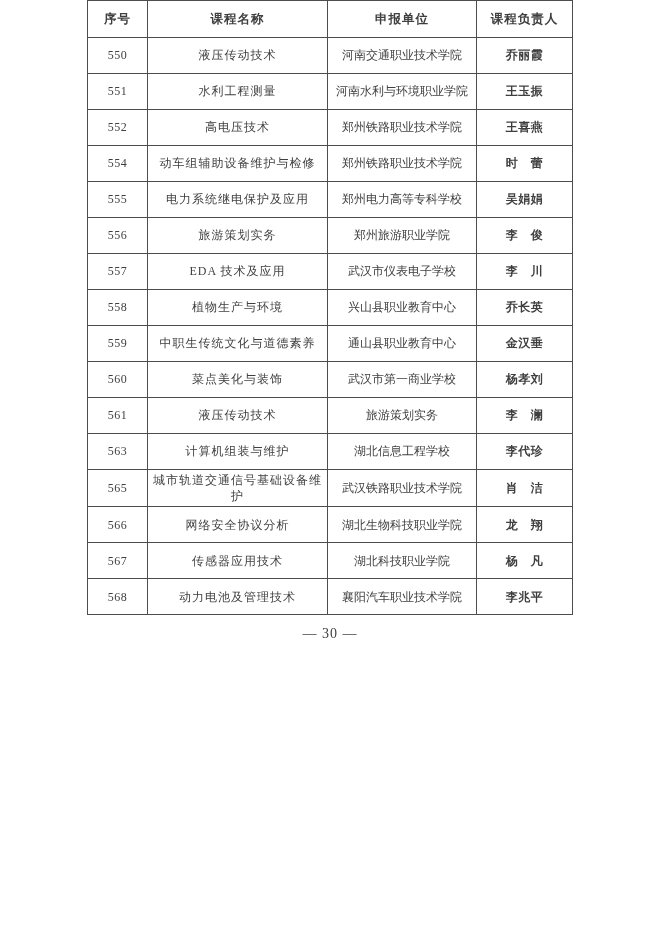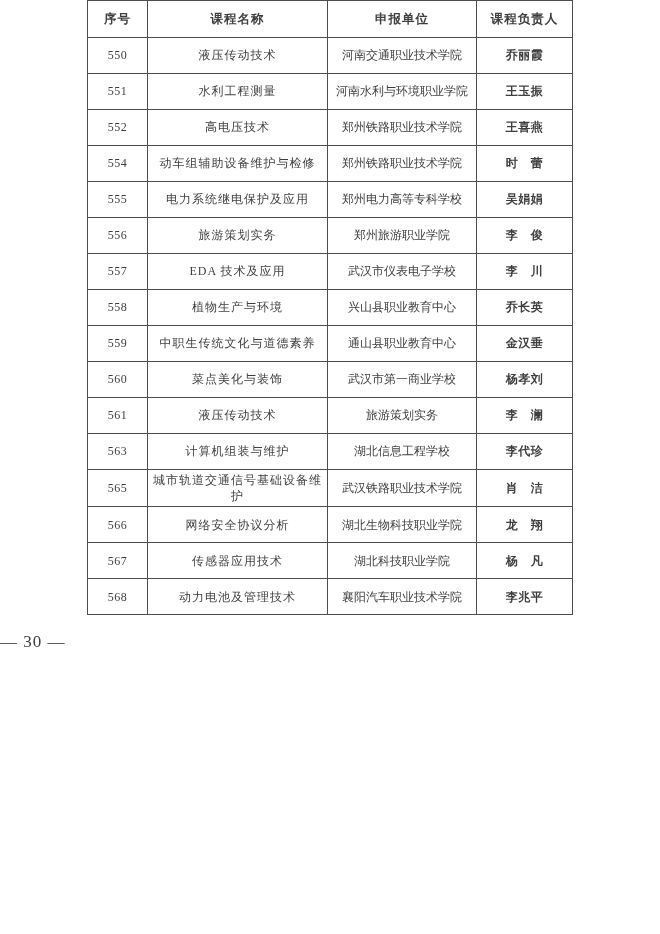--- a/index.html
+++ b/index.html
@@ -46,23 +46,23 @@
     font-weight: bold;
     font-size: 12.5px;
     letter-spacing: 1px;
   }
   table.course-table td { height: 36px; }
   td.cell-no { letter-spacing: 0.5px; font-size: 12px; }
   td.cell-course { letter-spacing: 1px; }
   td.cell-unit { letter-spacing: 0; }
   td.cell-leader { letter-spacing: 0.5px; font-weight: bold; }
   .page-number {
-    margin-top: 17px;
-    text-align: left;
-    font-size: 17px;
+    margin-top: 11px;
+    text-align: center;
+    font-size: 14px;
     letter-spacing: 1px;
     color: var(--text-color);
   }
 </style>
 </head>
 <body>
 
 <div class="page">
 
   <table class="course-table">

